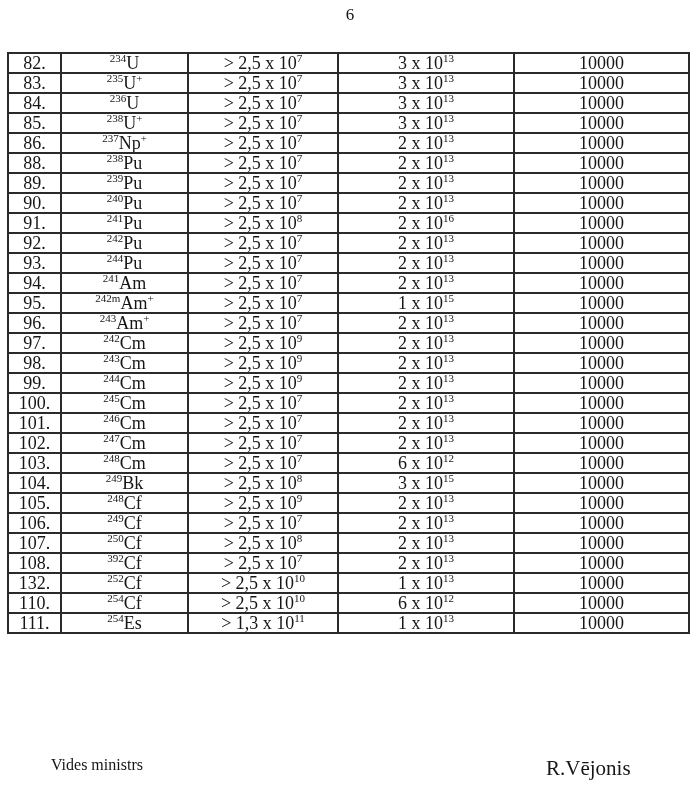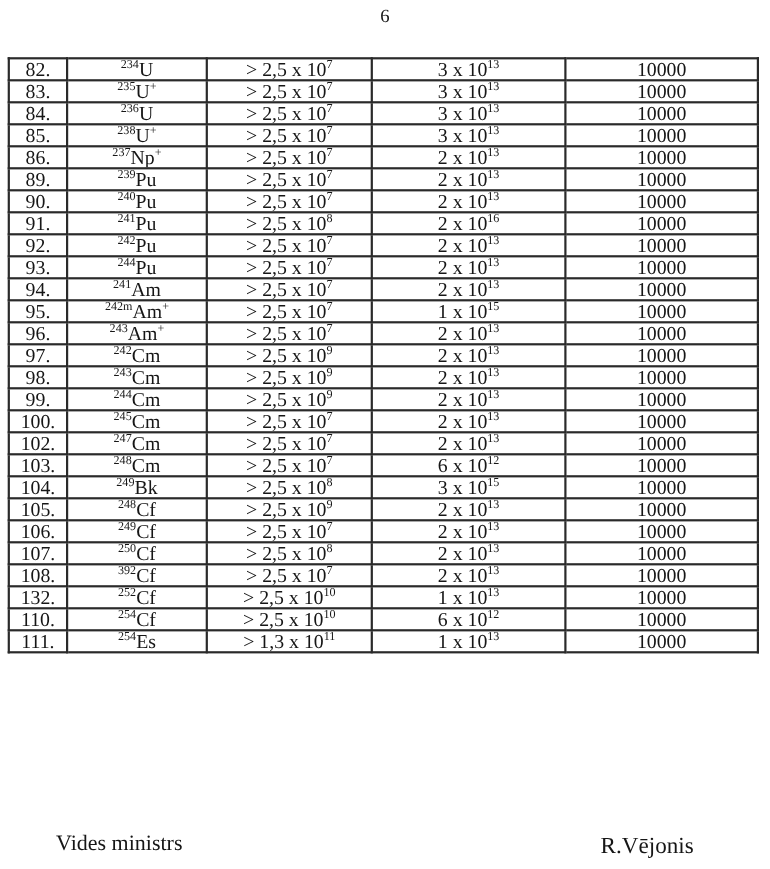--- a/index.html
+++ b/index.html
@@ -26,21 +26,21 @@
     padding:0 2px;
     text-align:center;
     vertical-align:middle;
     font-size:18px;
     line-height:1;
     white-space:nowrap;
     overflow:hidden;
   }
   td.c-no  { }
   sup { font-size:11px; line-height:0; letter-spacing:0; }
-  .footer-left  { position:absolute; left:51px;  top:756px; font-size:20px; }
+  .footer-left  { position:absolute; left:51px;  top:756px; font-size:16px; }
   .footer-right { position:absolute; left:498px; top:756px; font-size:21px;margin-left:48px; }
 </style>
 </head>
 <body>
 
 <div class="page">
 
   <div class="page-number">6</div>
 
   <table class="isotope-table">
@@ -81,20 +81,27 @@
       <td class="c-last"><span class="amount">10000</span></td>
     </tr>
         <tr>
       <td class="c-no"><span class="no">86.</span></td>
       <td class="c-iso"><sup class="mass">237</sup><span class="sym">Np</span><sup class="charge">+</sup></td>
       <td class="c-lim"><span class="lim-base">&gt; 2,5 x 10</span><sup class="lim-exp">7</sup></td>
       <td class="c-val"><span class="val-base">2 x 10</span><sup class="val-exp">13</sup></td>
       <td class="c-last"><span class="amount">10000</span></td>
     </tr>
         <tr>
+      <td class="c-no"><span class="no">88.</span></td>
+      <td class="c-iso"><sup class="mass">238</sup><span class="sym">Pu</span><sup class="charge"></sup></td>
+      <td class="c-lim"><span class="lim-base">&gt; 2,5 x 10</span><sup class="lim-exp">7</sup></td>
+      <td class="c-val"><span class="val-base">2 x 10</span><sup class="val-exp">13</sup></td>
+      <td class="c-last"><span class="amount">10000</span></td>
+    </tr>
+        <tr>
       <td class="c-no"><span class="no">89.</span></td>
       <td class="c-iso"><sup class="mass">239</sup><span class="sym">Pu</span><sup class="charge"></sup></td>
       <td class="c-lim"><span class="lim-base">&gt; 2,5 x 10</span><sup class="lim-exp">7</sup></td>
       <td class="c-val"><span class="val-base">2 x 10</span><sup class="val-exp">13</sup></td>
       <td class="c-last"><span class="amount">10000</span></td>
     </tr>
         <tr>
       <td class="c-no"><span class="no">90.</span></td>
       <td class="c-iso"><sup class="mass">240</sup><span class="sym">Pu</span><sup class="charge"></sup></td>
       <td class="c-lim"><span class="lim-base">&gt; 2,5 x 10</span><sup class="lim-exp">7</sup></td>
@@ -165,20 +172,27 @@
       <td class="c-last"><span class="amount">10000</span></td>
     </tr>
         <tr>
       <td class="c-no"><span class="no">100.</span></td>
       <td class="c-iso"><sup class="mass">245</sup><span class="sym">Cm</span><sup class="charge"></sup></td>
       <td class="c-lim"><span class="lim-base">&gt; 2,5 x 10</span><sup class="lim-exp">7</sup></td>
       <td class="c-val"><span class="val-base">2 x 10</span><sup class="val-exp">13</sup></td>
       <td class="c-last"><span class="amount">10000</span></td>
     </tr>
         <tr>
+      <td class="c-no"><span class="no">101.</span></td>
+      <td class="c-iso"><sup class="mass">246</sup><span class="sym">Cm</span><sup class="charge"></sup></td>
+      <td class="c-lim"><span class="lim-base">&gt; 2,5 x 10</span><sup class="lim-exp">7</sup></td>
+      <td class="c-val"><span class="val-base">2 x 10</span><sup class="val-exp">13</sup></td>
+      <td class="c-last"><span class="amount">10000</span></td>
+    </tr>
+        <tr>
       <td class="c-no"><span class="no">102.</span></td>
       <td class="c-iso"><sup class="mass">247</sup><span class="sym">Cm</span><sup class="charge"></sup></td>
       <td class="c-lim"><span class="lim-base">&gt; 2,5 x 10</span><sup class="lim-exp">7</sup></td>
       <td class="c-val"><span class="val-base">2 x 10</span><sup class="val-exp">13</sup></td>
       <td class="c-last"><span class="amount">10000</span></td>
     </tr>
         <tr>
       <td class="c-no"><span class="no">103.</span></td>
       <td class="c-iso"><sup class="mass">248</sup><span class="sym">Cm</span><sup class="charge"></sup></td>
       <td class="c-lim"><span class="lim-base">&gt; 2,5 x 10</span><sup class="lim-exp">7</sup></td>

